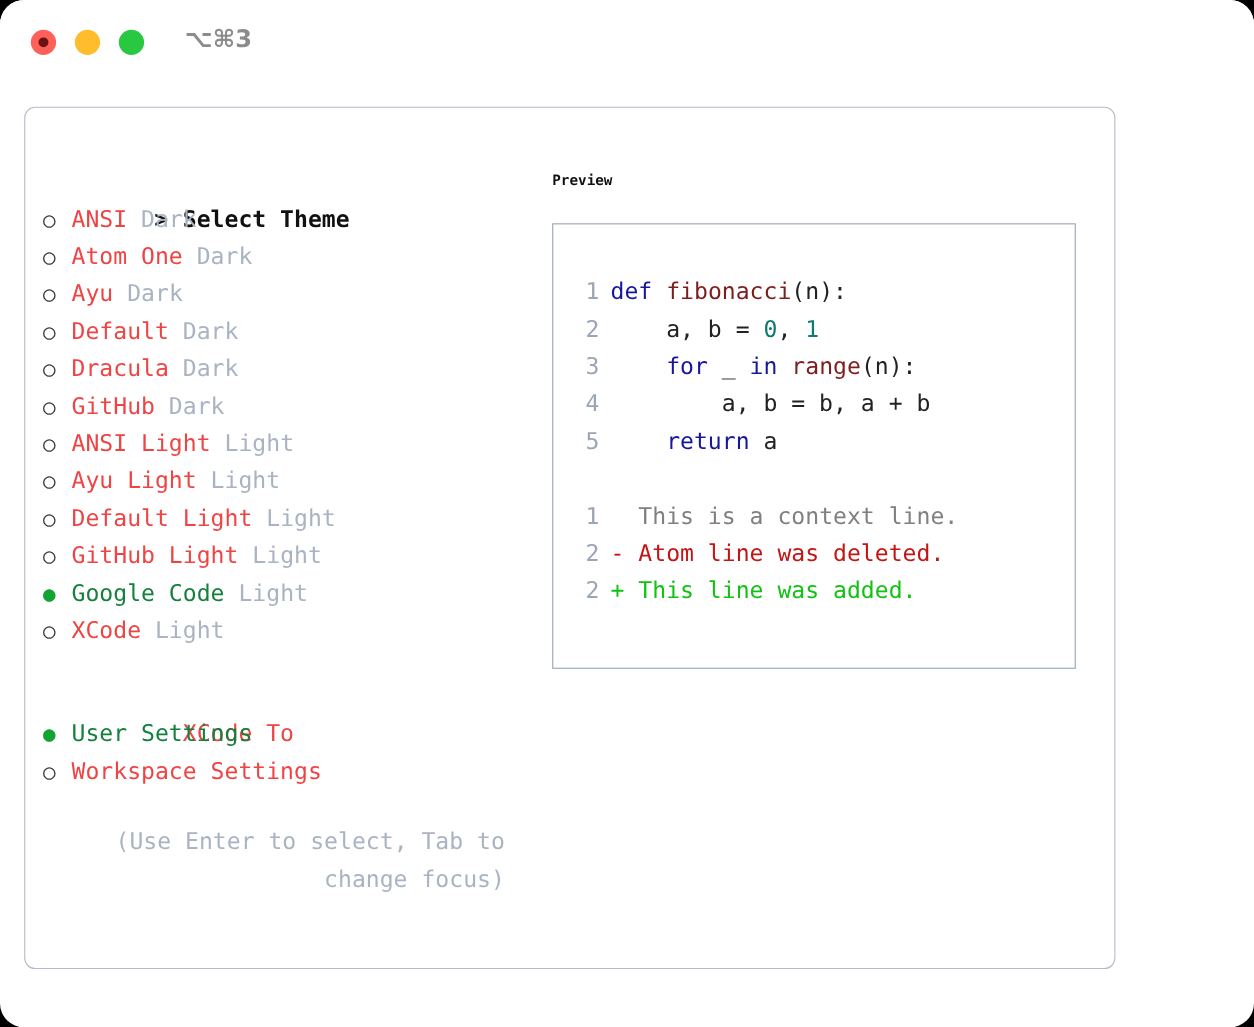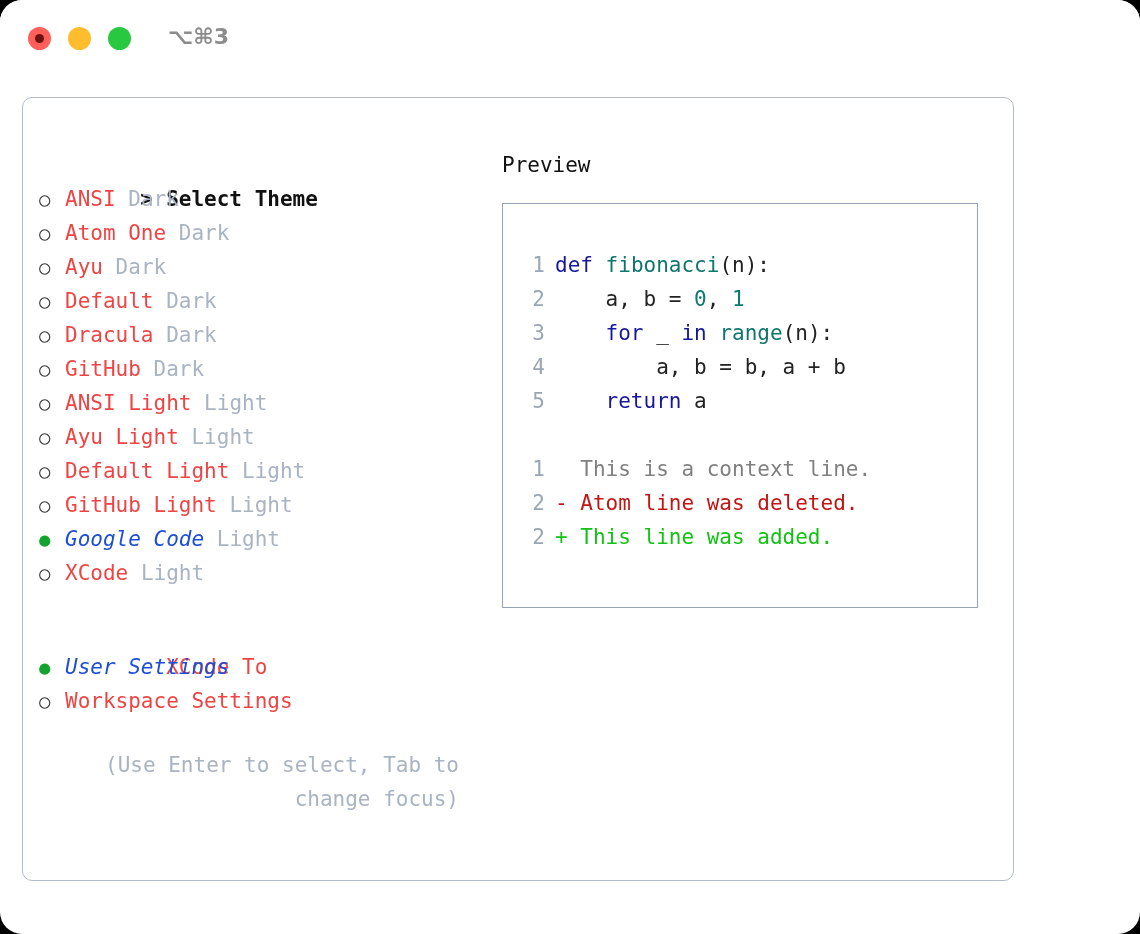--- a/index.html
+++ b/index.html
@@ -90,21 +90,21 @@
     font-size: 19px;
     color: #3a3a3a;
     vertical-align: baseline;
   }
   .marker.empty { color: transparent; }
   .marker.selected { color: #12a330; font-size: 19px; }
   .marker.prompt { font-weight: 700; color: #111111; font-size: 21px; }
 
   .label { color: #ef4444; }
   .label.head { font-weight: 700; color: #111111; }
-  .label.selected { color: #1d4ed8; font-style: italic; }
+  .label.selected { color: #15803d; }
   .variant { color: #a9b3c2; }
 
   #apply-to-header { margin-top: 26px; }
 
   #hint {
     margin-top: 30px;
     font-size: 21px;
     line-height: 34px;
     color: #a9b3c2;
     width: 420px;
@@ -113,22 +113,22 @@
   }
 
   
   #right-col {
     position: absolute;
     left: 479px; top: 50px;
     width: 500px;
   }
 
   #preview-title {
-    font-size: 21px;
-    font-weight: 400;
+    font-size: 13px;
+    font-weight: 700;
     color: #111111;
     line-height: 34px;
     white-space: pre;
   }
 
   #preview-box {
     margin-top: 21px;
     width: 476px;
     height: 405px;
     border: 1.5px solid #98a4b5;
@@ -150,21 +150,21 @@
   }
   .gutter {
     display: inline-block;
     width: 32px;
     text-align: right;
     color: #9aa5b5;
     margin-right: 10px;
   }
 
   .kw   { color: #17179e; text-align: right; }
-  .fn   { color: #0f766e; }
+  .fn   { color: #7f1d1d; }
   .num  { color: #0e7a72; }
   .plain{ color: #222222; }
 
   .spacer-line { height: 34px; }
 
   .diff-ctx { color: #808080; }
   .diff-del { color: #c41515; }
   .diff-add { color: #12c212; }
 </style>
 </head>

